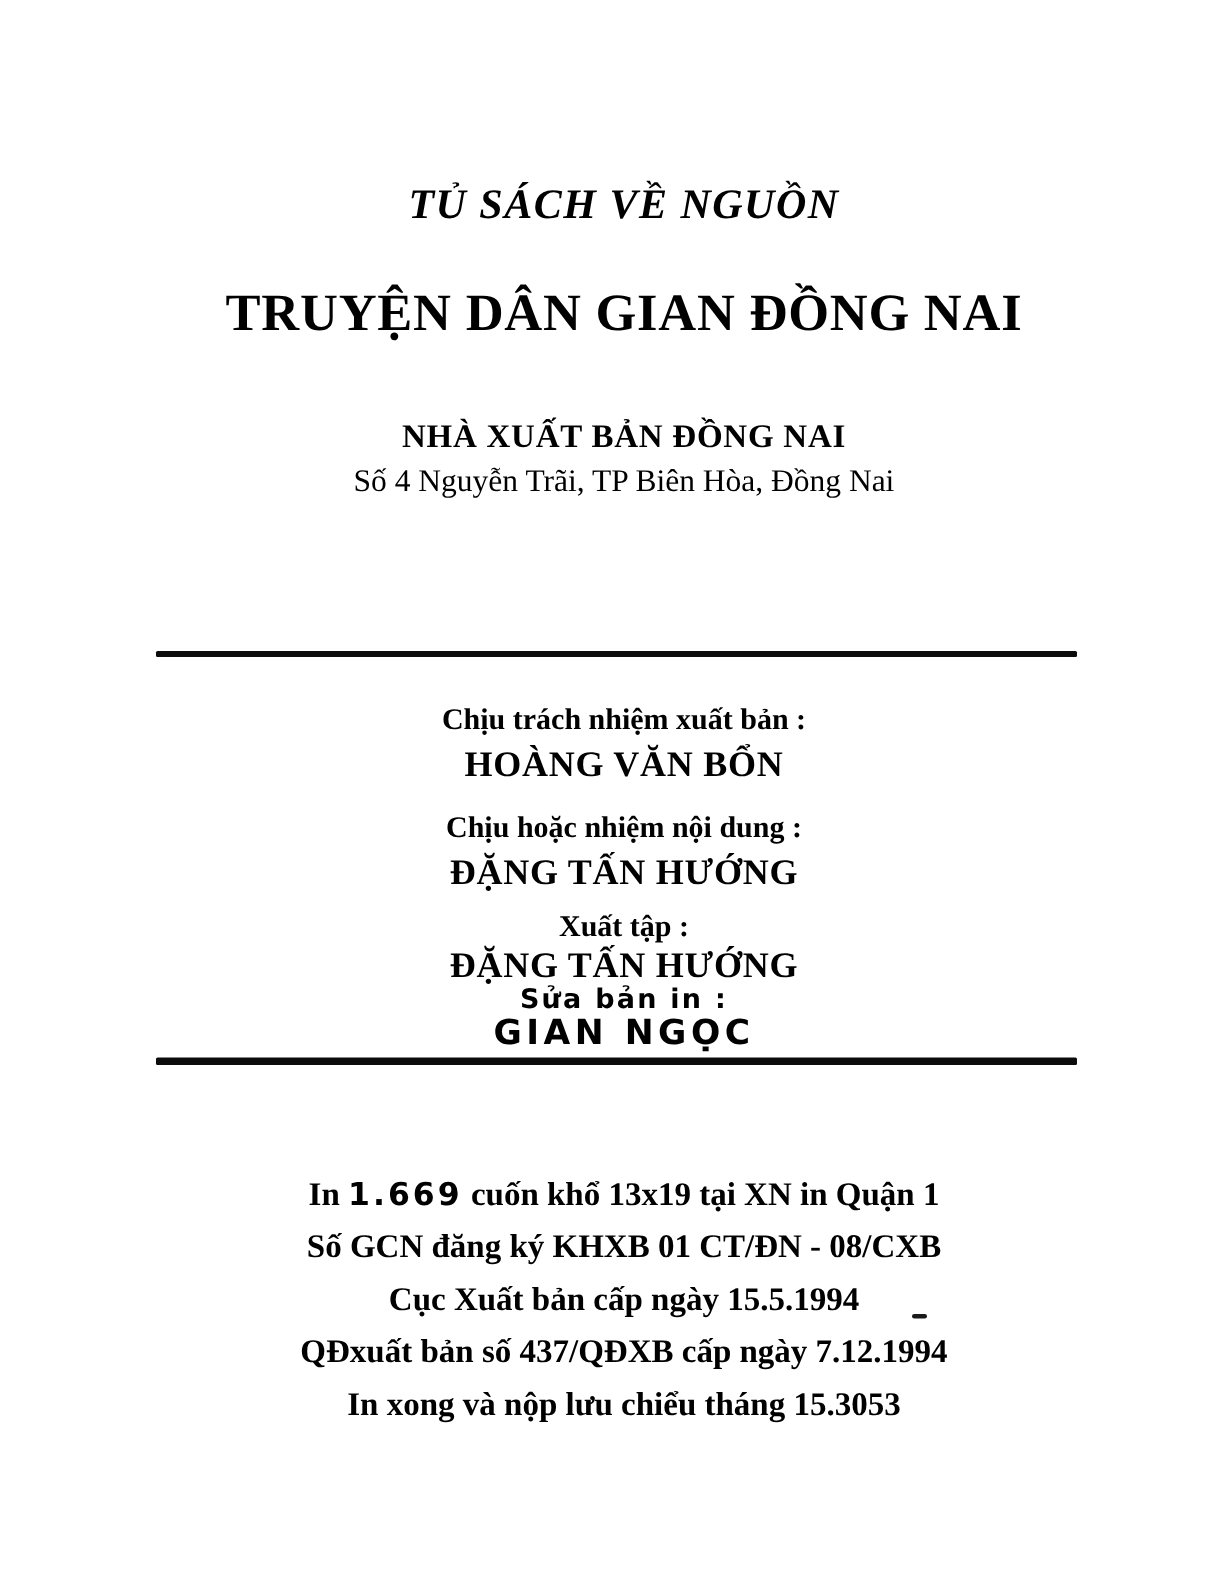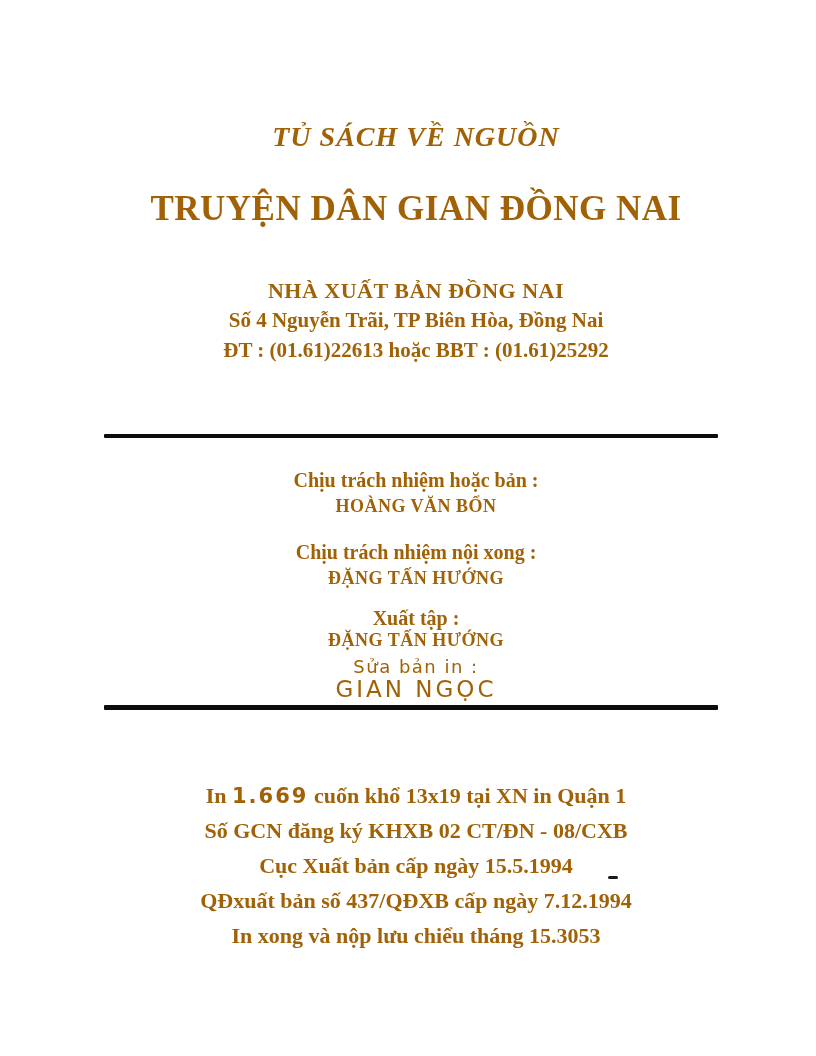--- a/index.html
+++ b/index.html
@@ -7,21 +7,21 @@
     padding: 0;
     background: #ffffff;
   }
   .page {
     position: relative;
     width: 816px;
     height: 1056px;
     background: #ffffff;
     overflow: hidden;
     font-family: "Liberation Serif", "DejaVu Serif", serif;
-    color: #a16207;
+    color: #000000;
   }
   .line {
     position: absolute;
     left: 16px;
     width: 800px;
     text-align: center;
     line-height: 1.2;
     white-space: nowrap;
   }
   .series-title {
@@ -39,48 +39,48 @@
   }
   .pub-name {
     top: 278px;
     font-weight: bold;
     font-size: 22px;
     letter-spacing: 0.5px;
   }
   .pub-addr {
     top: 308px;
     font-size: 21px;
-    font-weight: 700;
+    font-weight: 400;
   }
   .pub-phone {
     top: 338px;
     font-size: 21px;
     font-weight: 600;
   }
   .rule {
     position: absolute;
     left: 104px;
     width: 614px;
     background: #0c0c0c;
     border-radius: 1px;
   }
   .rule-top { top: 434px; height: 4px; }
   .rule-bottom { top: 705px; height: 5px; }
   .credit-label {
     font-size: 20px;
     font-weight: 600;
   }
   .credit-name {
-    font-size: 18px;
+    font-size: 24px;
     font-weight: 600;
     letter-spacing: 0.5px;
   }
   .hand {
     font-family: "DejaVu Sans", sans-serif;
-    font-weight: normal;
+    font-weight: bold;
   }
   .hand-label {
     font-size: 18px;
     letter-spacing: 1.5px;
   }
   .hand-name {
     font-size: 23px;
     letter-spacing: 3px;
   }
   .print-line {
@@ -107,47 +107,46 @@
 <body>
 
 <div class="page">
 
   <div class="line series-title">TỦ SÁCH VỀ NGUỒN</div>
 
   <div class="line book-title">TRUYỆN DÂN GIAN ĐỒNG NAI</div>
 
   <div class="line pub-name">NHÀ XUẤT BẢN ĐỒNG NAI</div>
   <div class="line pub-addr">Số 4 Nguyễn Trãi, TP Biên Hòa, Đồng Nai</div>
-  <div class="line pub-phone">ĐT : (01.61)22613 hoặc BBT : (01.61)25292</div>
 
   <div class="rule rule-top"></div>
 
   <div>
-    <div class="line credit-label" style="top:468px">Chịu trách nhiệm hoặc bản :</div>
+    <div class="line credit-label" style="top:468px">Chịu trách nhiệm xuất bản :</div>
     <div class="line credit-name" style="top:496px">HOÀNG VĂN BỔN</div>
 
-    <div class="line credit-label" style="top:540px">Chịu trách nhiệm nội xong :</div>
+    <div class="line credit-label" style="top:540px">Chịu hoặc nhiệm nội dung :</div>
     <div class="line credit-name" style="top:568px">ĐẶNG TẤN HƯỚNG</div>
 
     <div class="line credit-label" style="top:606px; font-weight:bold;">Xuất tập :</div>
     <div class="line credit-name" style="top:630px">ĐẶNG TẤN HƯỚNG</div>
 
     <div class="line credit-label hand hand-label" style="top:656px">Sửa bản in :</div>
     <div class="line credit-name hand hand-name" style="top:676px">GIAN NGỌC</div>
   </div>
 
   <div class="rule rule-bottom"></div>
 
   <div>
     <div class="line print-line" style="top:783px">
       <span>In</span>
       <span class="print-run">1.669</span>
       <span>cuốn khổ 13x19 tại XN in Quận 1</span>
     </div>
-    <div class="line print-line" style="top:818px">Số GCN đăng ký KHXB 02 CT/ĐN - 08/CXB</div>
+    <div class="line print-line" style="top:818px">Số GCN đăng ký KHXB 01 CT/ĐN - 08/CXB</div>
     <div class="line print-line" style="top:853px">Cục Xuất bản cấp ngày 15.5.1994</div>
     <div class="line print-line" style="top:888px">QĐxuất bản số 437/QĐXB cấp ngày 7.12.1994</div>
     <div class="line print-line" style="top:923px">In xong và nộp lưu chiểu tháng 15.3053</div>
   </div>
 
   <div class="speck"></div>
 
 </div>
 
 </body></html>

